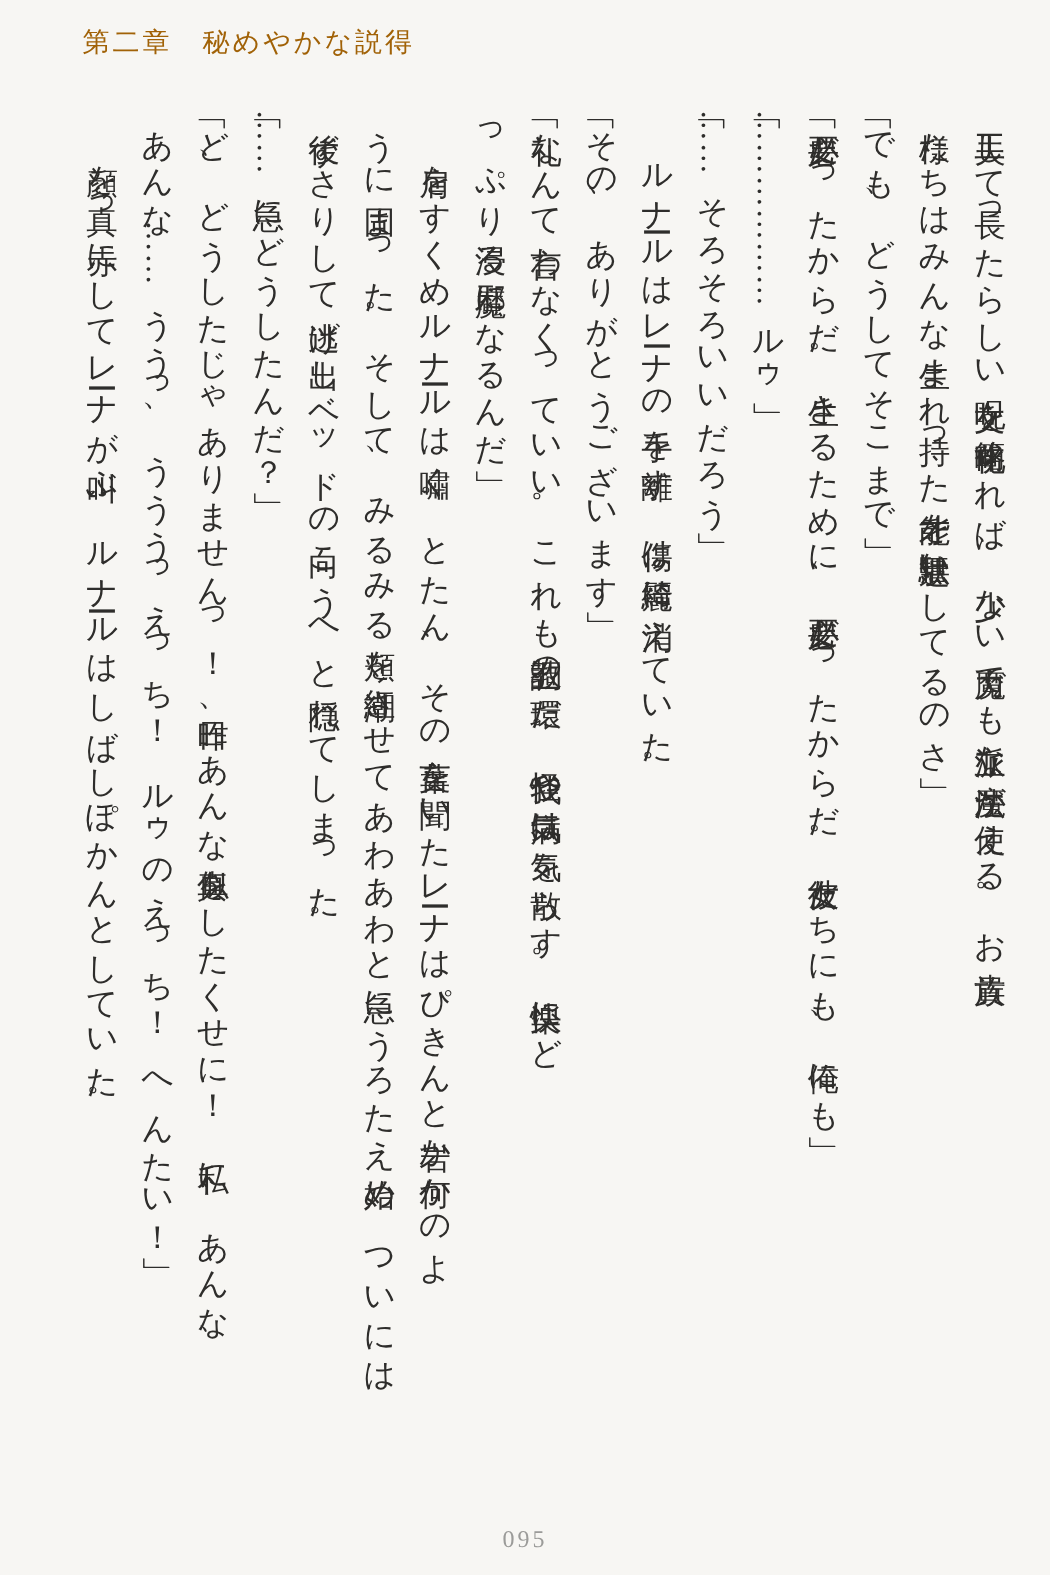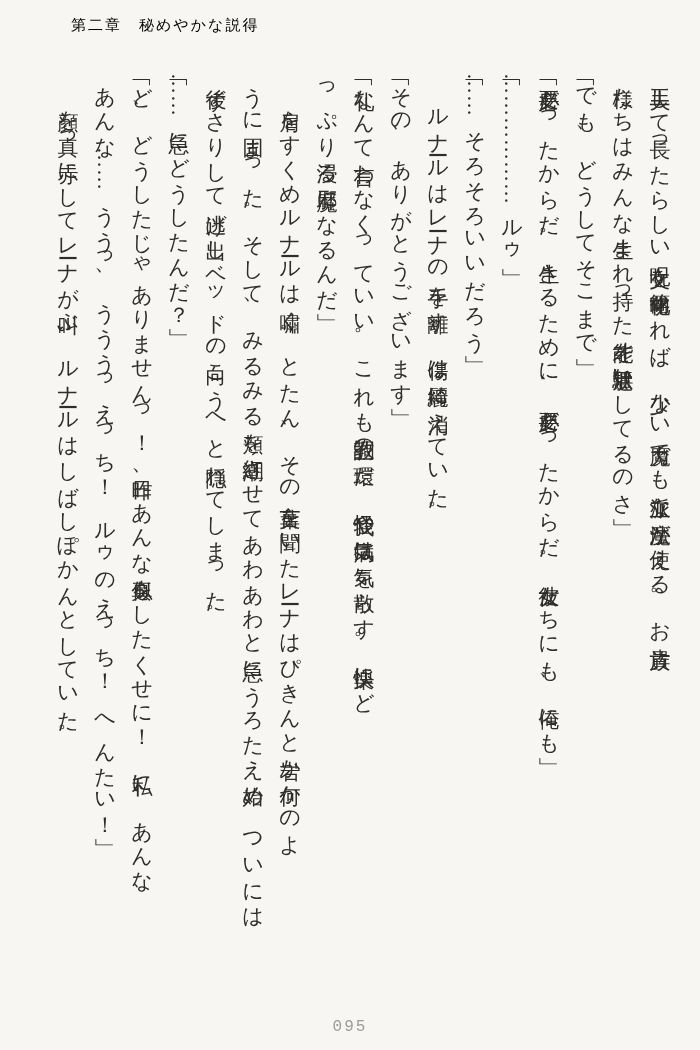--- a/index.html
+++ b/index.html
@@ -11,24 +11,23 @@
     height: 1050px;
     position: relative;
     background: #f7f6f3;
     overflow: hidden;
     font-family: "Liberation Serif", "DejaVu Serif", serif;
   }
   .running-head {
     position: absolute;
     top: 16px;
     left: 55px;
-    font-size: 15px;
-    color: #000000;
+    font-size: 18px;
+    color: #a16207;
     letter-spacing: 2px;
-    margin-left: 16px;
   }
   .page-body {
     position: absolute;
     top: 72px;
     right: 22px;
     height: 888px;
     writing-mode: vertical-rl;
     text-orientation: mixed;
     font-size: 21px;
     line-height: 37px;
@@ -38,21 +37,21 @@
   .page-body p {
     margin: 0;
     padding: 0;
   }
   .folio {
     position: absolute;
     bottom: 14px;
     left: 0;
     width: 100%;
     text-align: center;
-    font-family: Liberation Mono, monospace;
+    font-family: Liberation Serif, serif;
     font-size: 16px;
     letter-spacing: 2px;
     color: #9b9b99;
   }
 </style>
 </head>
 <body>
 
 <header class="running-head">第二章　秘めやかな説得</header>
 

